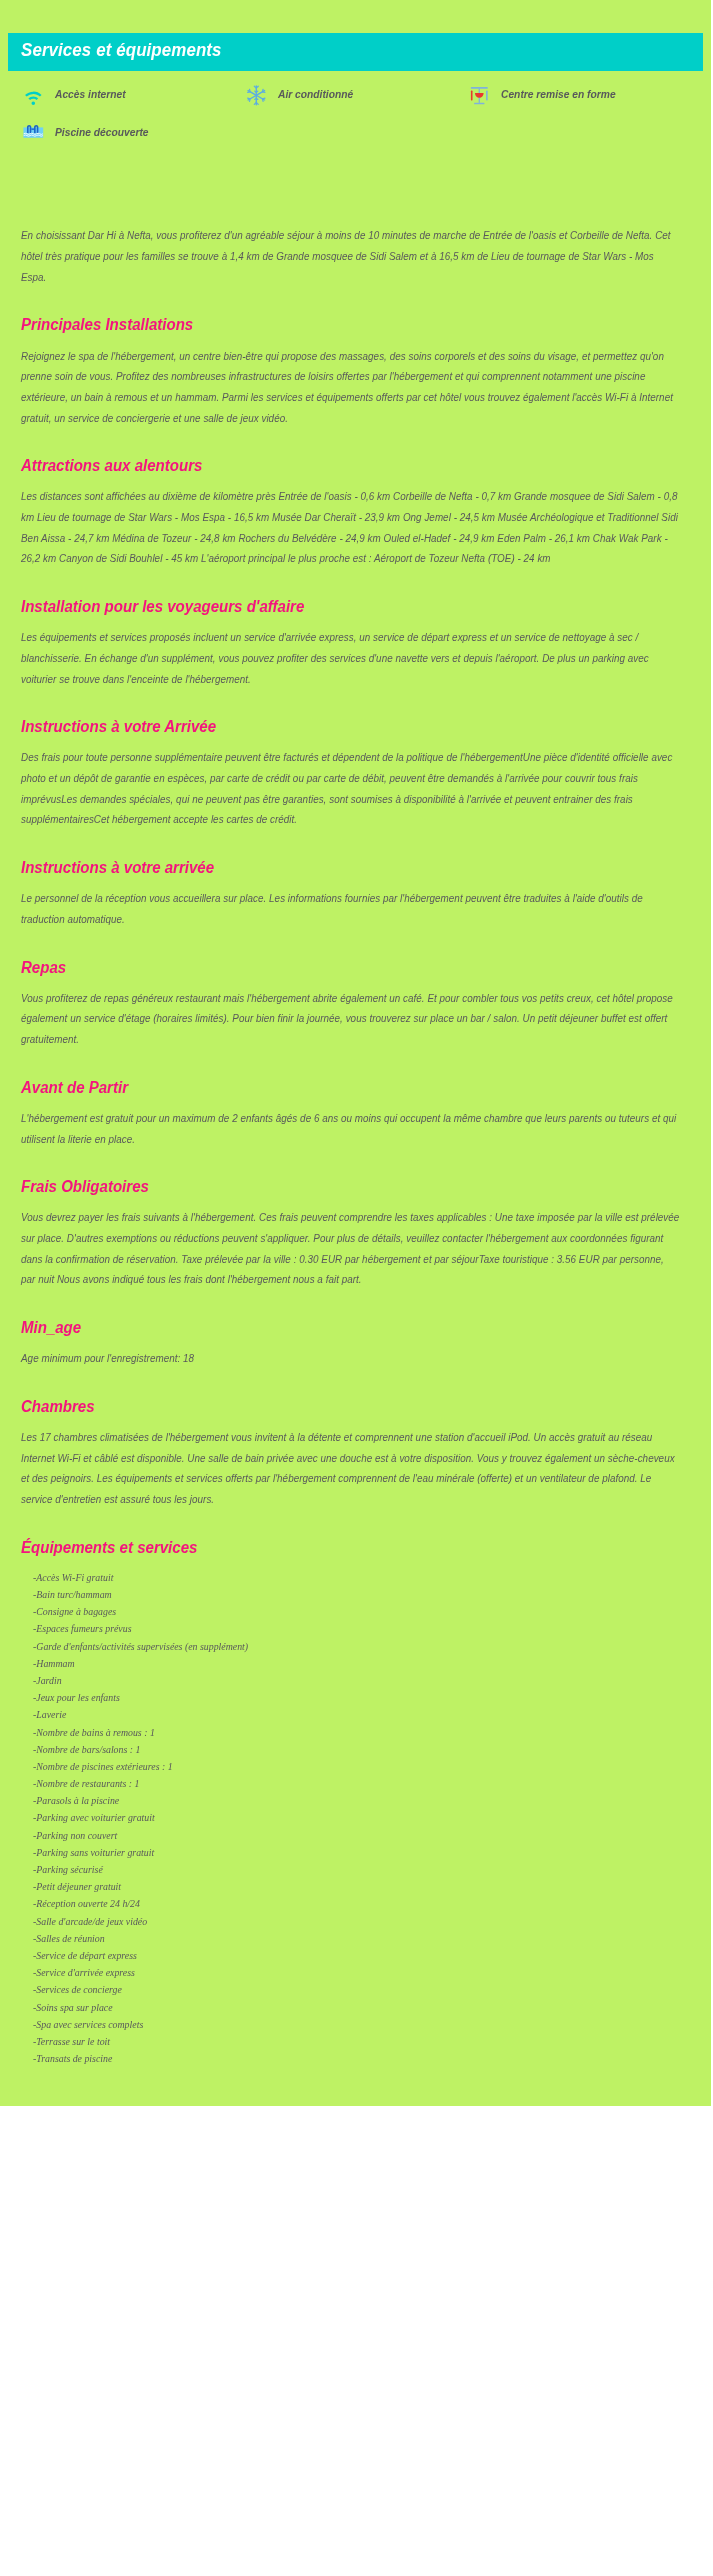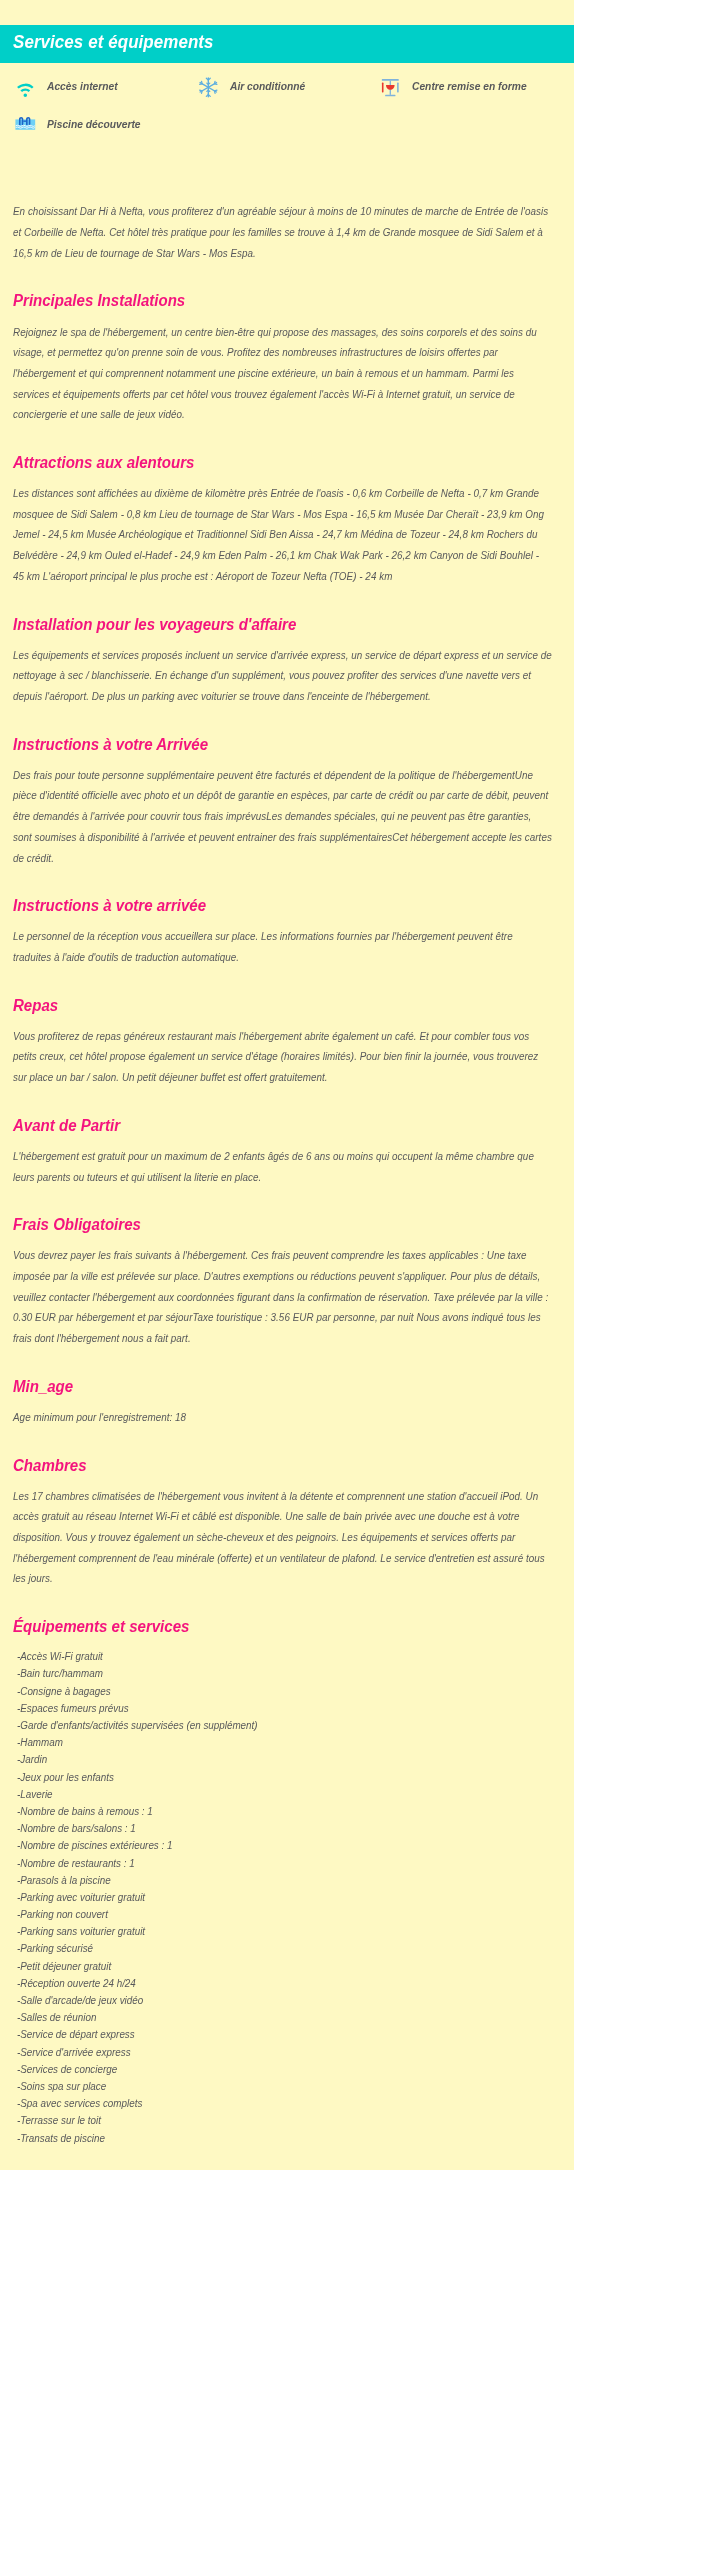--- a/index.html
+++ b/index.html
@@ -9,24 +9,24 @@
     padding: 0;
     background: #ffffff;
   }
   body {
     width: 713px;
     font-family: "Liberation Sans", "DejaVu Sans", sans-serif;
     color: #58595b;
     -webkit-font-smoothing: antialiased;
   }
   .page {
-    width: 574px;
-    padding: 0;
+    width: 711px;
+    padding: 8px;
     position: relative;
-    background: #fef9c3;
+    background: #bef264;
   }
 
   
   .band {
     background: #00CFC8;
     color: #ffffff;
     width: 100%;
     padding: 8.5px 13px 10.4px 13px;
     margin: 0;
   }
@@ -48,21 +48,21 @@
   
   .amenities {
     padding: 12.2px 13px 9.4px 13px;
   }
   .amenity-row {
     display: flex;
     align-items: flex-start;
     width: 100%;
     margin: 0 0 13px 0;
   }
-  .amenity-row:last-child { margin-bottom: 0; }
+  .amenity-row:last-child { margin-bottom: 16px; }
   .amenity {
     display: flex;
     align-items: center;
     width: 33.33%;
     min-height: 24.5px;
   }
   .amenity-icon {
     width: 24.5px;
     height: 24.5px;
     flex: 0 0 24.5px;
@@ -109,22 +109,23 @@
     transform: scaleX(0.985);
     transform-origin: left top;
   }
   p.intro {
     margin-top: 13px;
   }
 
   
   ul.equip-list {
     list-style: none;
-    margin: 4px;
+    margin: 12px;
     padding: 0;
+    font-family: Liberation Serif, serif;
   }
   ul.equip-list li {
     font-style: italic;
     font-size: 10px;
     line-height: 1.72;
     color: #58595b;
     margin: 0;
     padding: 0;
     transform: scaleX(0.985);
     transform-origin: left center;

